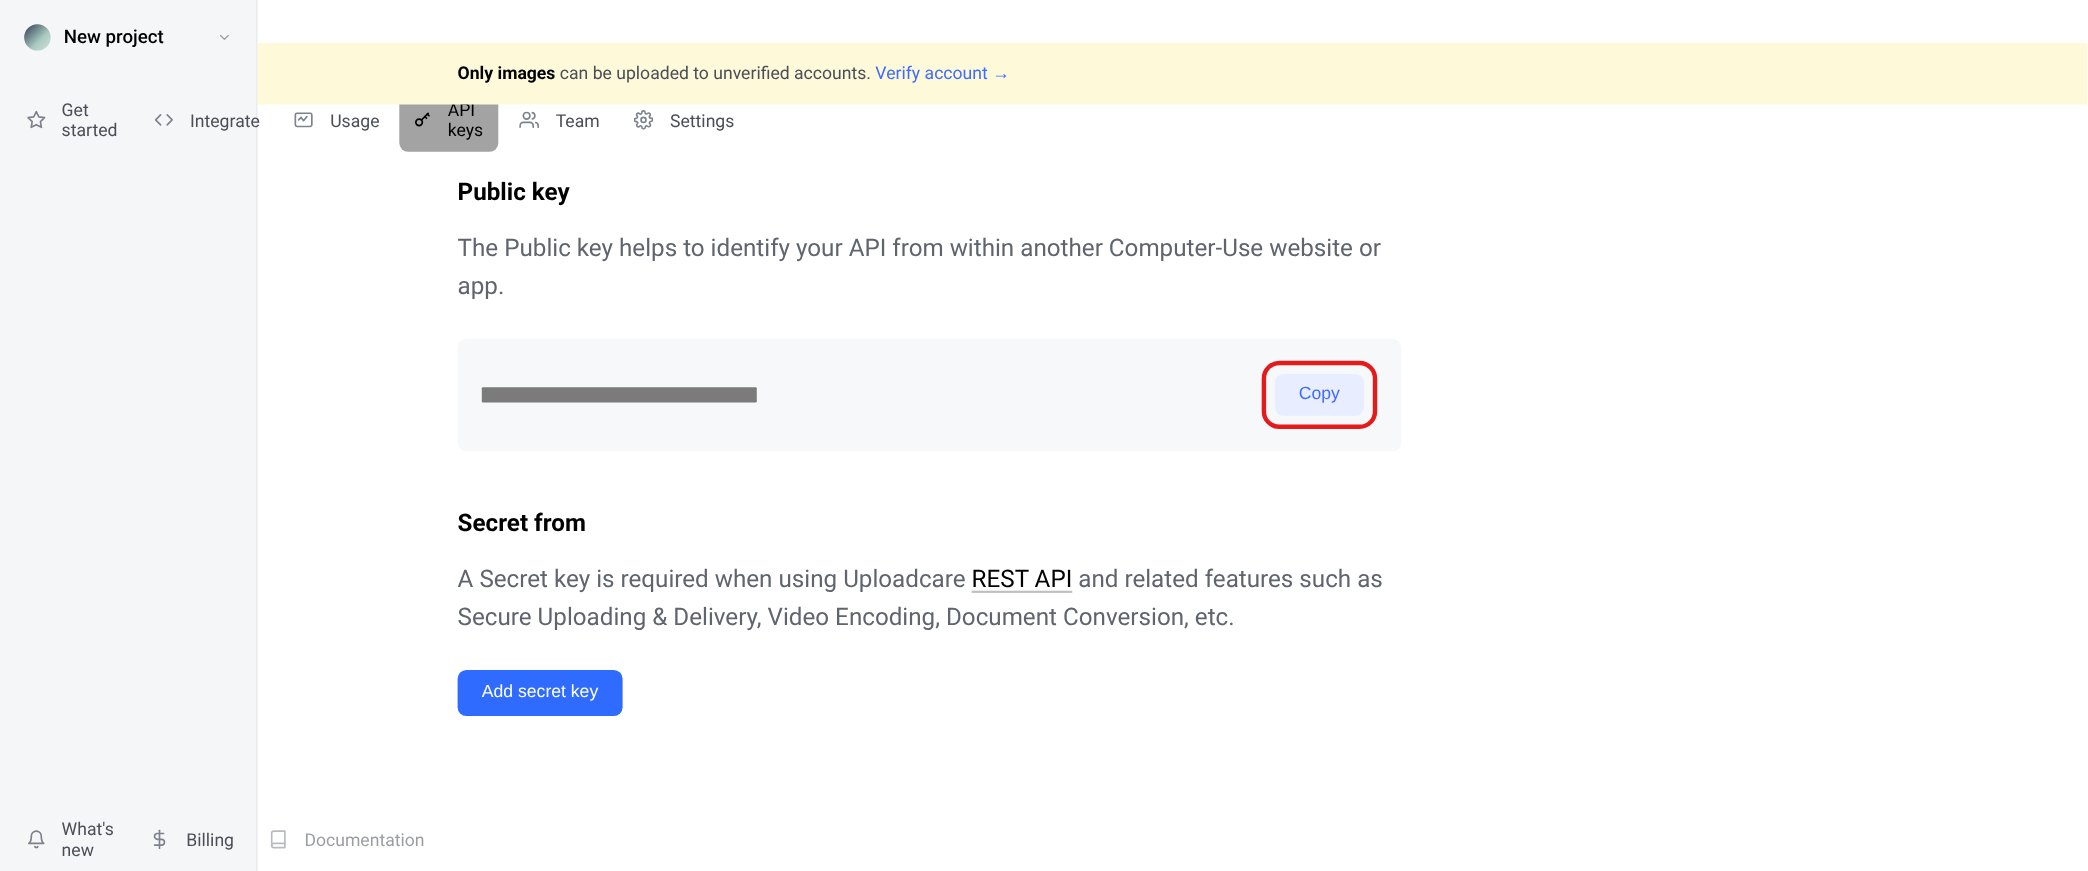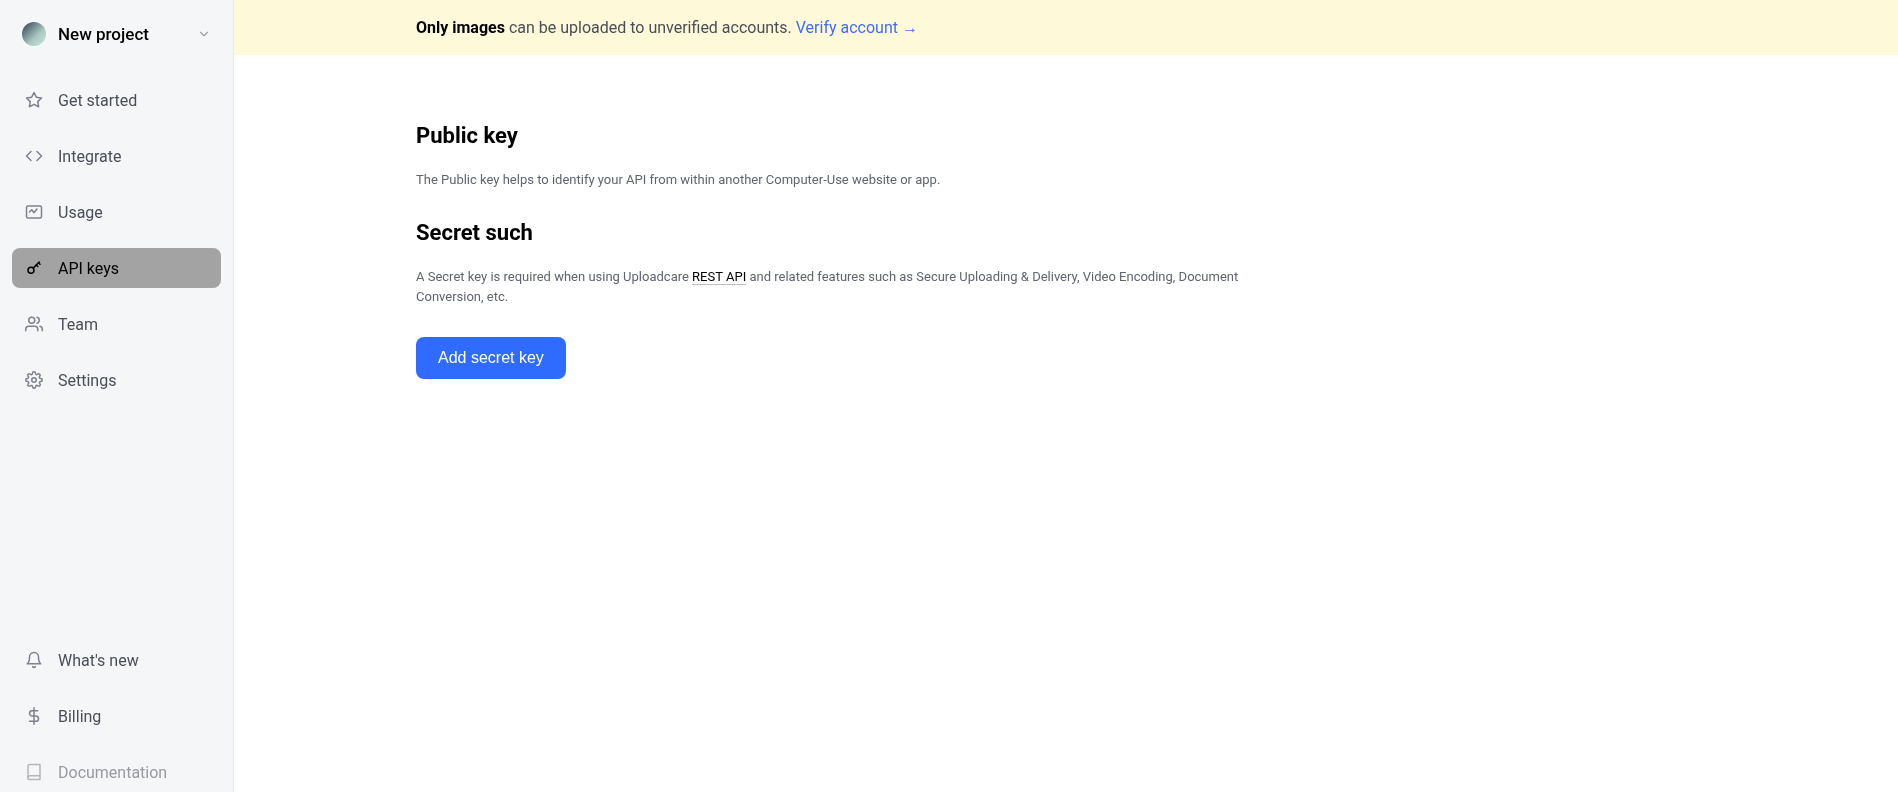--- a/index.html
+++ b/index.html
@@ -43,22 +43,21 @@
       color: #000;
       flex: 1;
     }
     .chevron-wrap {
       color: #9aa0a6;
       display: flex;
       align-items: center;
     }
     .nav-list {
       display: flex;
-      flex-direction: column;
-      gap: 16px;
+      gap: 6px;
       padding: 0 12px;
     }
     .nav-item {
       display: flex;
       align-items: center;
       gap: 14px;
       padding: 10px 12px;
       border-radius: 8px;
       font-size: 16px;
       color: #4a4e57;
@@ -85,38 +84,39 @@
       height: 100%;
       overflow: hidden;
       display: flex;
       flex-direction: column;
     }
     .banner {
       background: #fef9d9;
       padding: 18px 40px 18px 182px;
       font-size: 16px;
       color: #4a4e57;
+      margin-top: 39px;
     }
     .banner strong { color: #000; font-weight: 700; }
     .banner a {
       color: #3f6cff;
       text-decoration: none;
       cursor: pointer;
     }
     .content {
       padding: 68px 40px 40px 182px;
       max-width: 1080px;
     }
     h2.section-title {
       font-size: 22px;
       font-weight: 700;
       margin-bottom: 22px;
     }
     p.section-desc {
-      font-size: 13px;
+      font-size: 22px;
       color: #5f646e;
       line-height: 1.55;
       margin-bottom: 30px;
     }
     .key-box {
       background: #f7f8f9;
       border-radius: 8px;
       padding: 20px 22px;
       display: flex;
       align-items: center;
@@ -272,21 +272,27 @@
 
 <main class="main">
   <div class="banner">
     <strong>Only images</strong><span> can be uploaded to unverified accounts. </span><a>Verify account →</a>
   </div>
 
   <div class="content">
     <h2 class="section-title">Public key</h2>
     <p class="section-desc">The Public key helps to identify your API from within another Computer-Use website or app.</p>
 
-
-    <h2 class="section-title">Secret such</h2>
+    <div class="key-box">
+      <span class="redacted"></span>
+      <span class="copy-highlight">
+        <button class="copy-btn">Copy</button>
+      </span>
+    </div>
+
+    <h2 class="section-title">Secret from</h2>
     <p class="section-desc">
       <span>A Secret key is required when using Uploadcare </span><a>REST API</a><span> and related features such as Secure Uploading &amp; Delivery, Video Encoding, Document Conversion, etc.</span>
     </p>
 
     <button class="primary-btn">Add secret key</button>
   </div>
 </main>
 
 </body></html>

